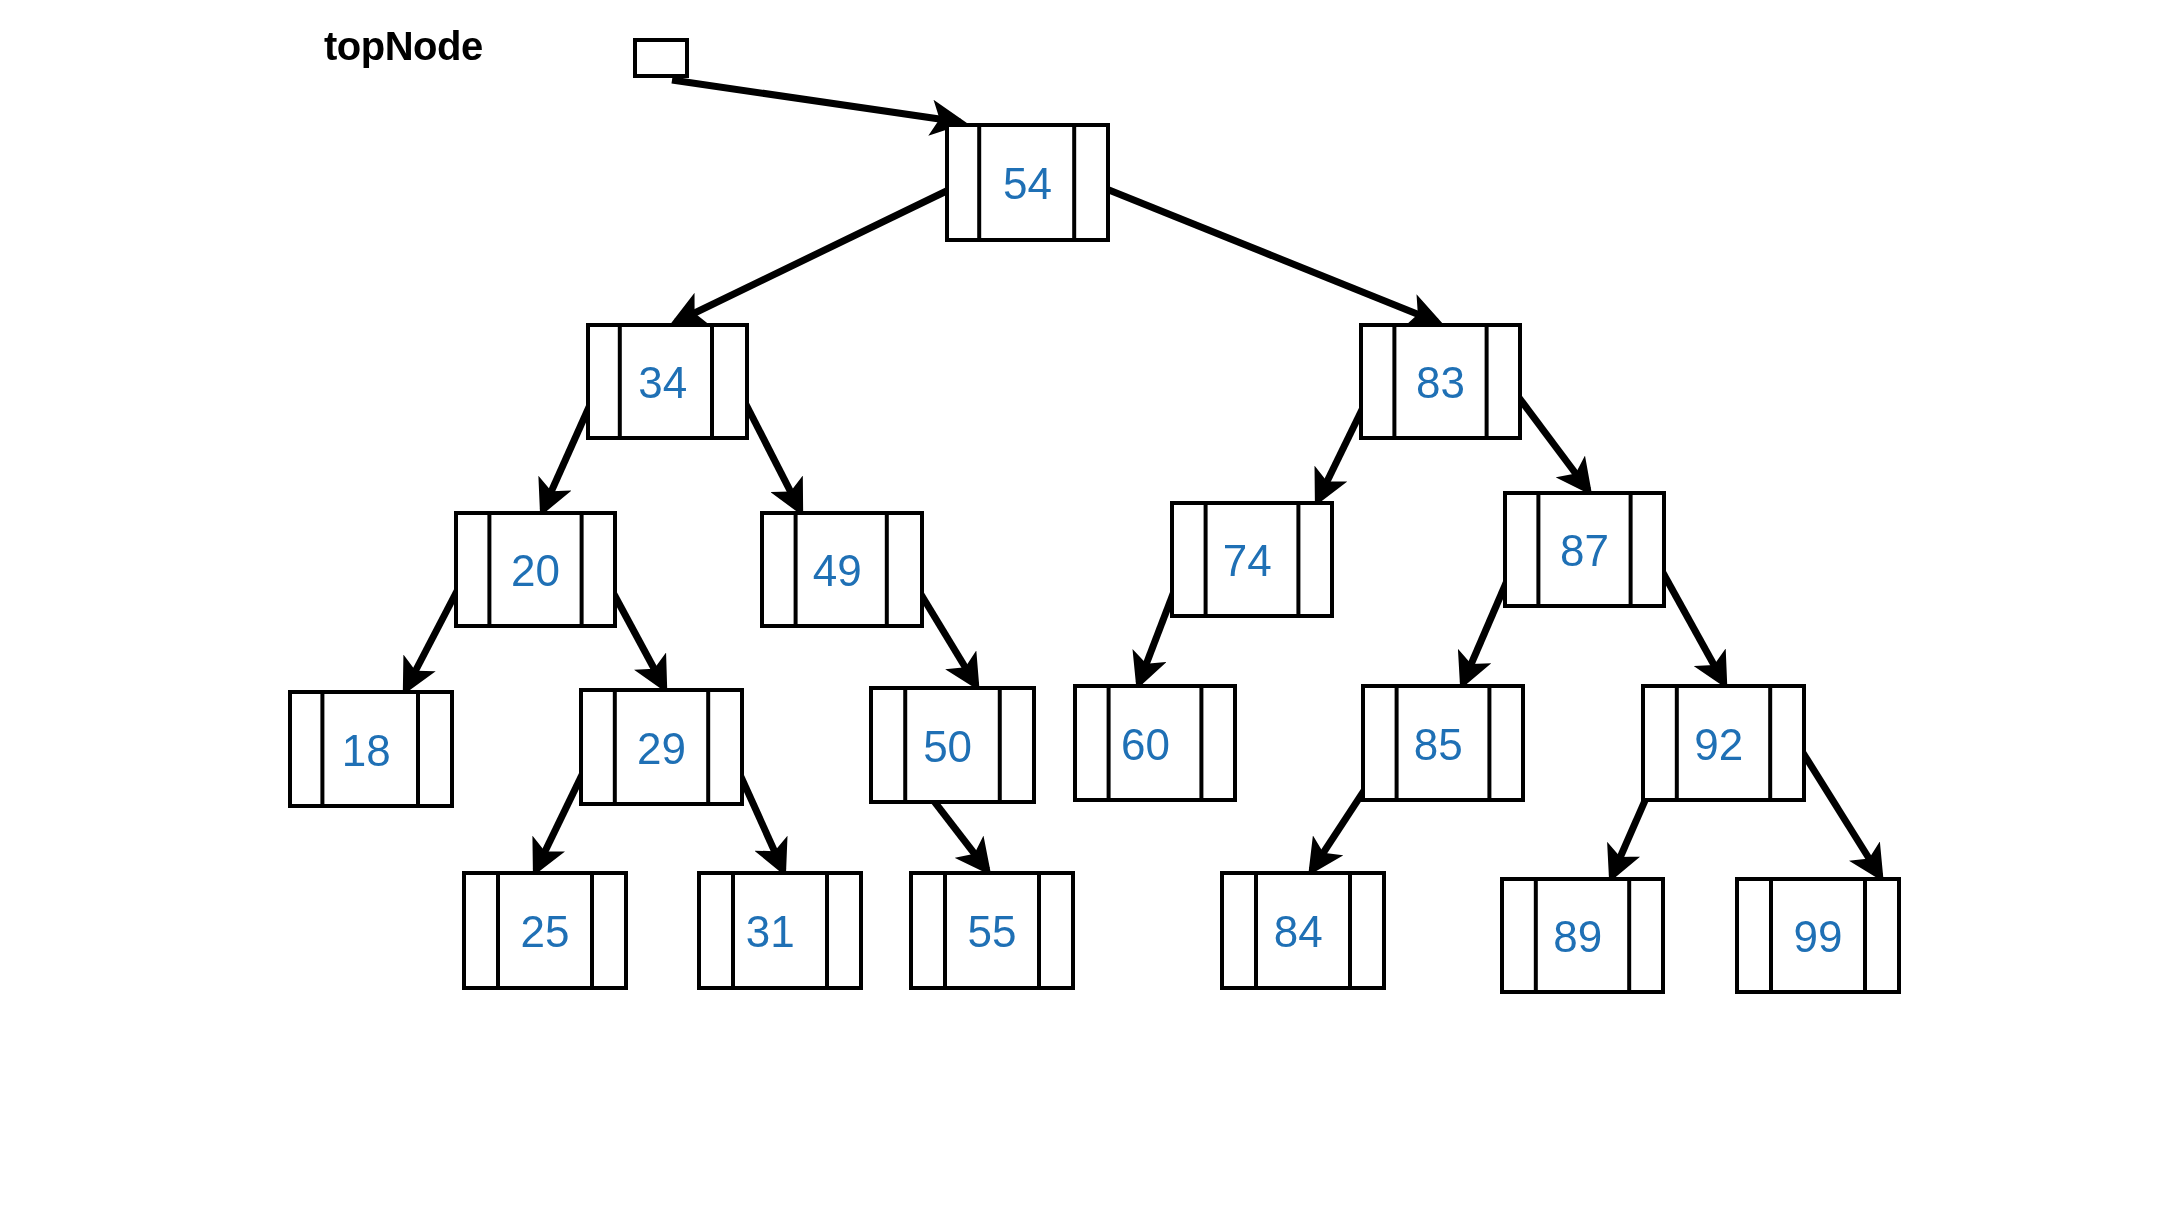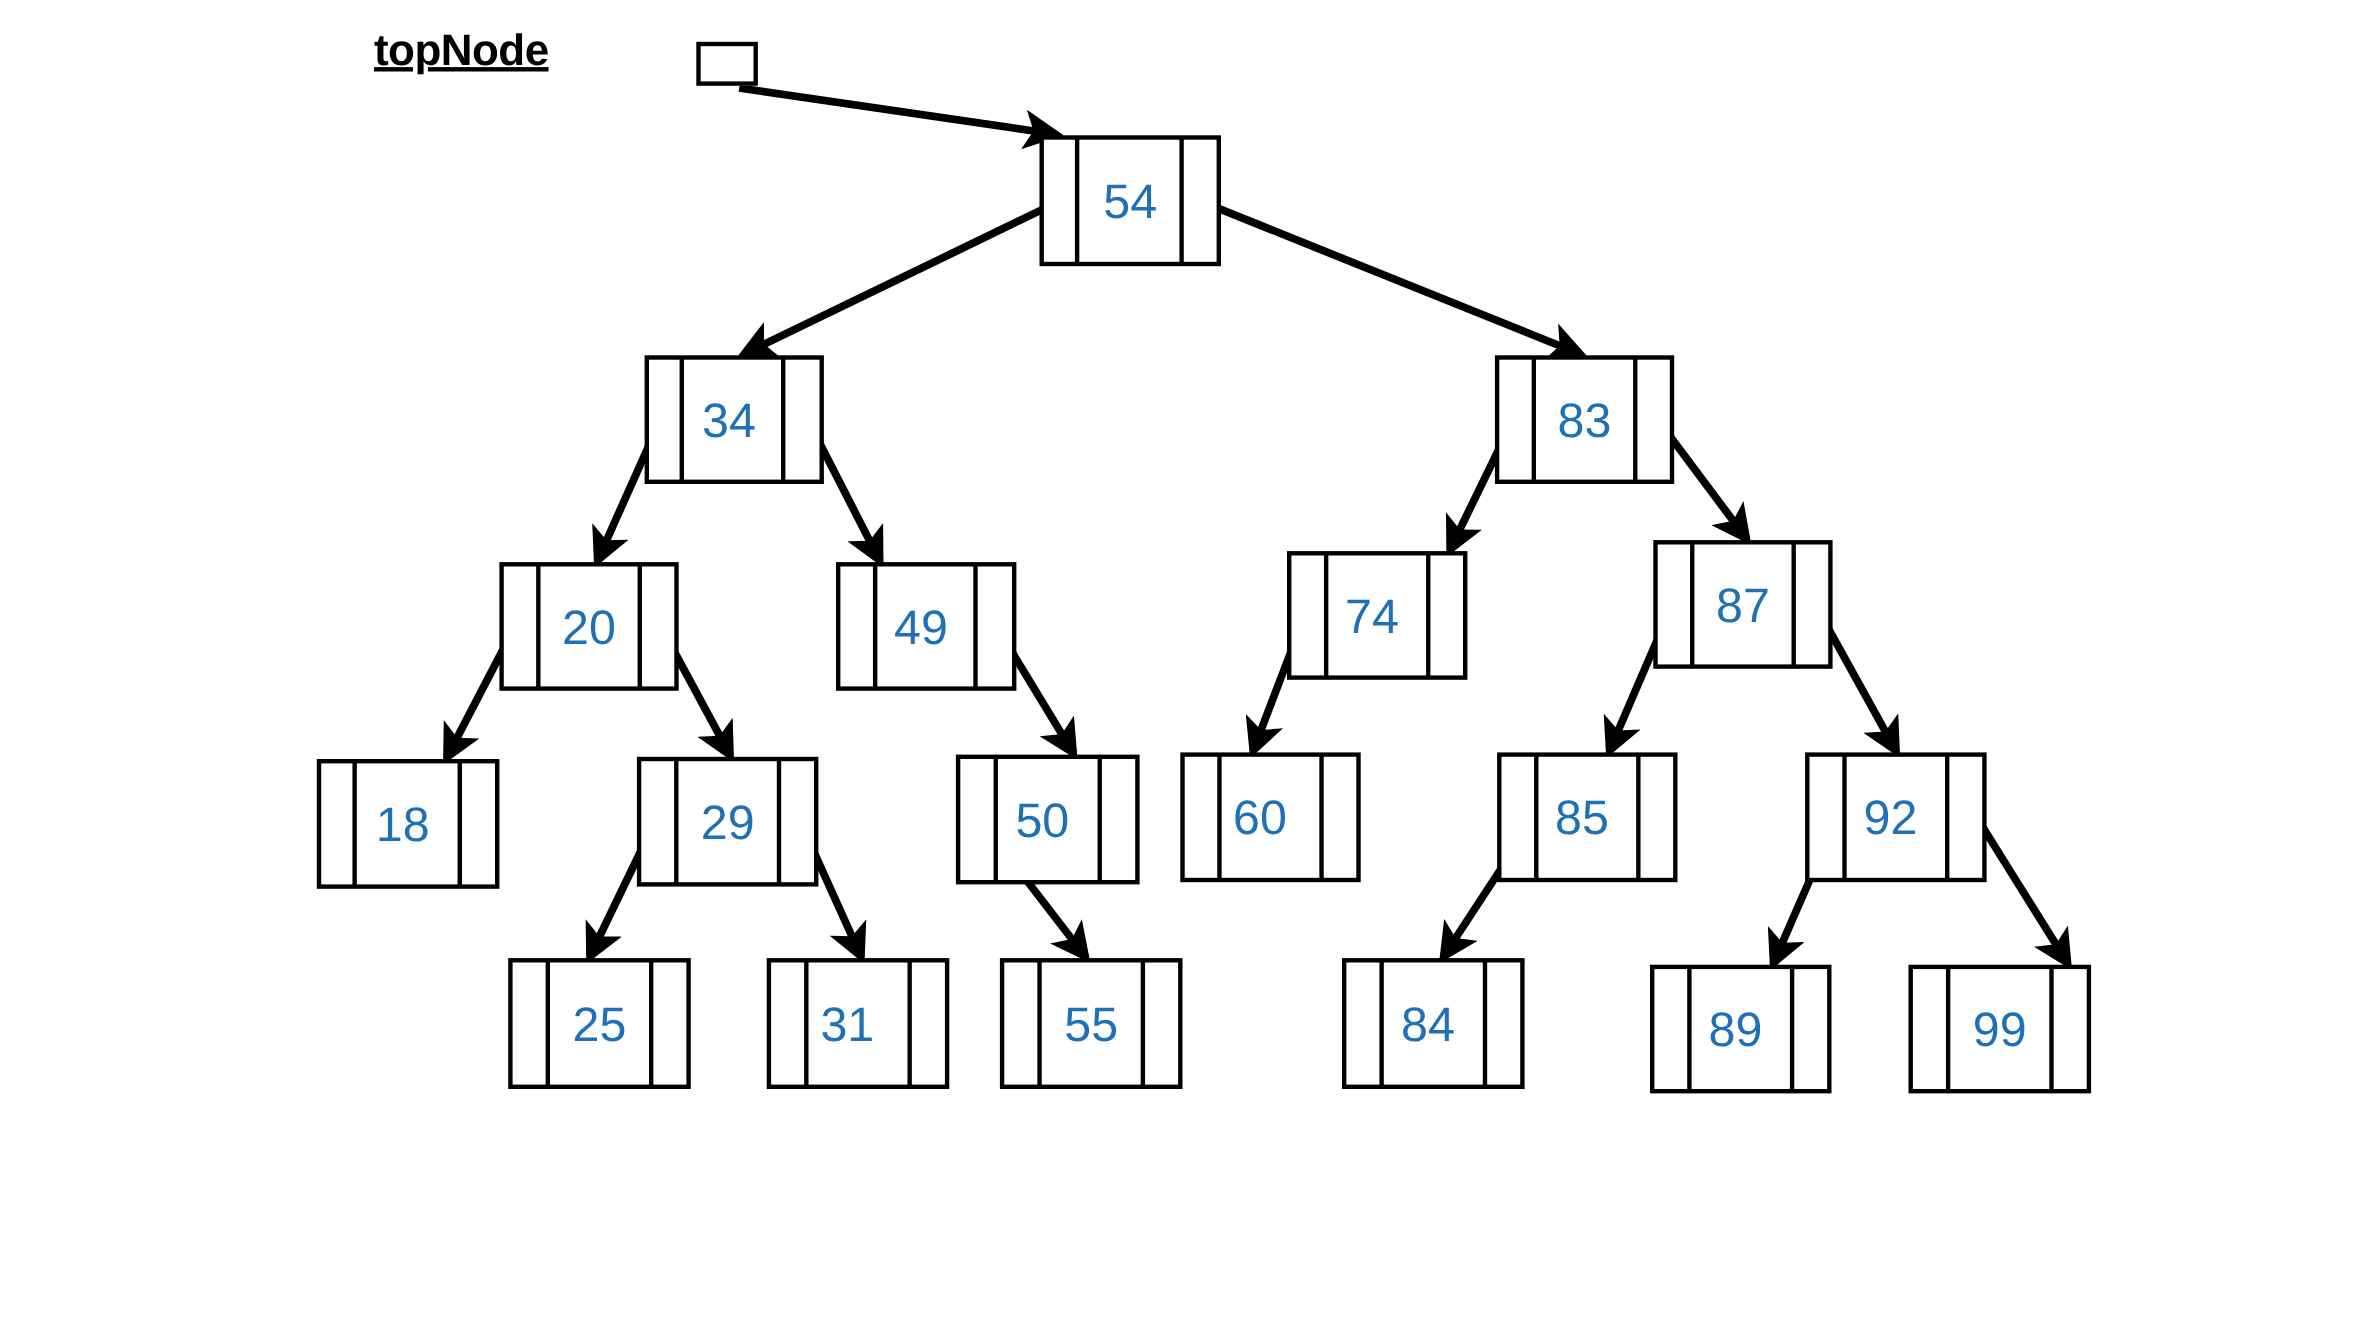--- a/index.html
+++ b/index.html
@@ -208,16 +208,16 @@
         </g>
         <g>
           <rect x="1737" y="879" width="162" height="113" class="node-rect"></rect>
           <line x1="1771.02" y1="879" x2="1771.02" y2="992" class="node-divider"></line>
           <line x1="1864.98" y1="879" x2="1864.98" y2="992" class="node-divider"></line>
           <text x="1818" y="936.5" class="node-value">99</text>
         </g>
       </g>
   </svg>
 
-  <div class="root-label" style="left: 340px; top: 24px; text-decoration: underline;">topNode</div>
+  <div class="root-label" style="left: 324px; top: 24px;">topNode</div>
   <div class="pointer-box" style="left: 633px; top: 38px; width: 56px; height: 40px;"></div>
 
 </div>
 
 </body></html>

